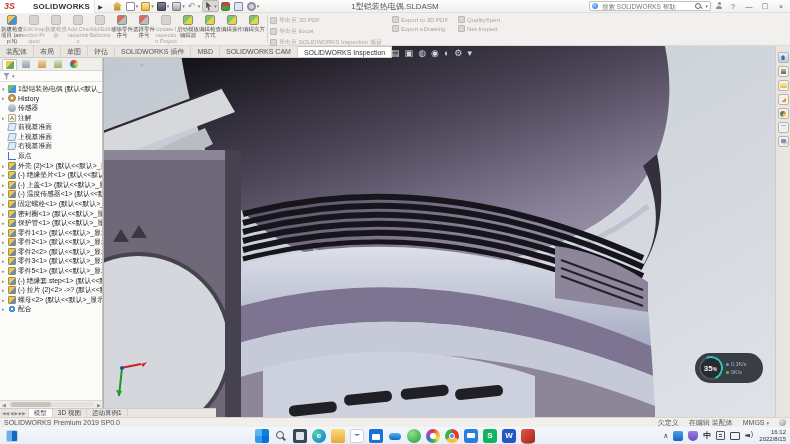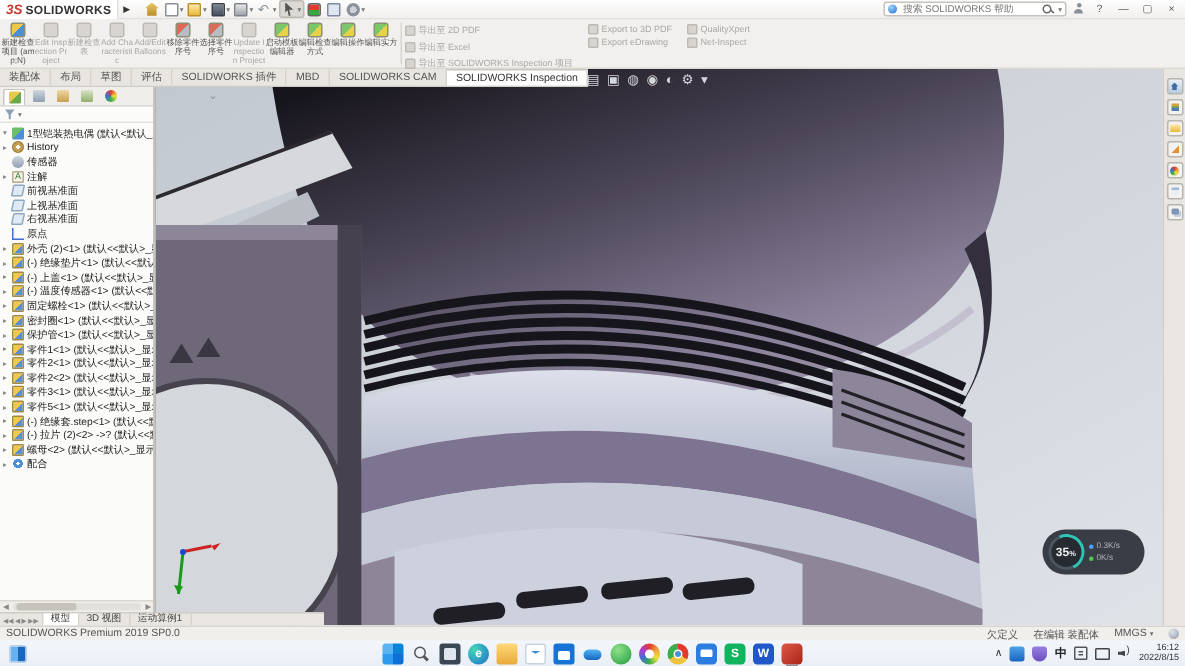--- a/index.html
+++ b/index.html
@@ -5,21 +5,21 @@
   html,body{margin:0;padding:0}
   body{width:790px;height:444px;overflow:hidden;position:relative;
        font-family:"Liberation Sans",sans-serif;background:#eee;
        -webkit-font-smoothing:antialiased}
   *{box-sizing:border-box}
   .abs{position:absolute}
 
   
   .titlebar{left:0;top:0;width:790px;height:13px;background:linear-gradient(#fdfdfd,#f2f0ee);
     border-bottom:1px solid #e2dfda;display:flex;align-items:center;font-size:8px;color:#444;z-index:30}
-  .sw-logo{display:flex;align-items:center;gap:2px;padding:0 4px;height:13px;background:#fff;border-right:1px solid #e3e0db}
+  .sw-logo{display:flex;align-items:center;gap:18px;padding:0 4px;height:13px;background:#fff;border-right:1px solid #e3e0db}
   .sw-logo .dslogo{color:#c8392e;font-weight:bold;font-style:italic;font-size:9px}
   .sw-logo .swname{font-weight:bold;font-size:8px;letter-spacing:.2px;color:#333}
   .menu-arrow{font-size:6px;color:#333;margin:0 3px}
   .qa{display:flex;align-items:center;gap:1px;margin-left:6px}
   .qa-btn{display:flex;align-items:center;height:12px;padding:0 1px;border-radius:2px}
   .qa-btn[data-icon="select-icon"]{background:#dcd9d4;border:1px solid #bdbab4}
   .qa-glyph{width:9px;height:9px;display:inline-block;border-radius:1px}
   [data-icon="home-icon"] .qa-glyph{background:linear-gradient(#e8c766,#b88a2a);clip-path:polygon(50% 0,100% 45%,85% 45%,85% 100%,15% 100%,15% 45%,0 45%)}
   [data-icon="new-file-icon"] .qa-glyph{background:#fff;border:1px solid #8a8f98}
   [data-icon="open-icon"] .qa-glyph{background:linear-gradient(#ffe9a8,#e9b93c);border:1px solid #b98f2c}
@@ -253,20 +253,21 @@
         <span class="qa-btn" data-icon="file-properties-icon">
           <span class="qa-glyph"></span>
           <span class="qa-caret"></span>
         </span>
 
         <span class="qa-btn" data-icon="options-icon">
           <span class="qa-glyph"></span>
           <span class="qa-caret">▾</span>
         </span>
       </div>
+    <div class="doc-title">1型铠装热电偶.SLDASM</div>
     <div class="tb-right">
       <div class="searchbox">
         <span class="help-orb"></span>
         <input placeholder="搜索 SOLIDWORKS 帮助" style="">
         <span class="mag"></span>
         <span class="qa-caret">▾</span>
       </div>
       <span class="userglyph"></span>
       <span class="win-btn">?</span>
       <span class="win-btn">—</span>

